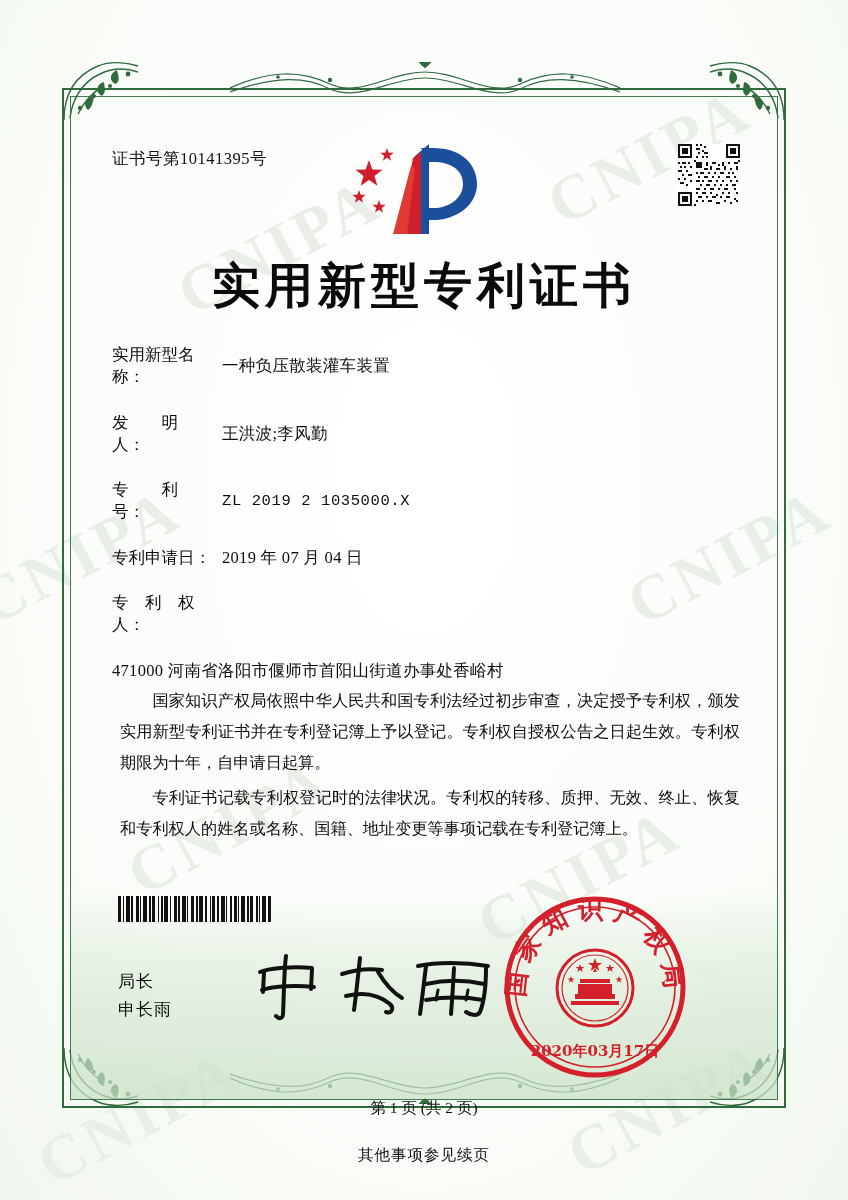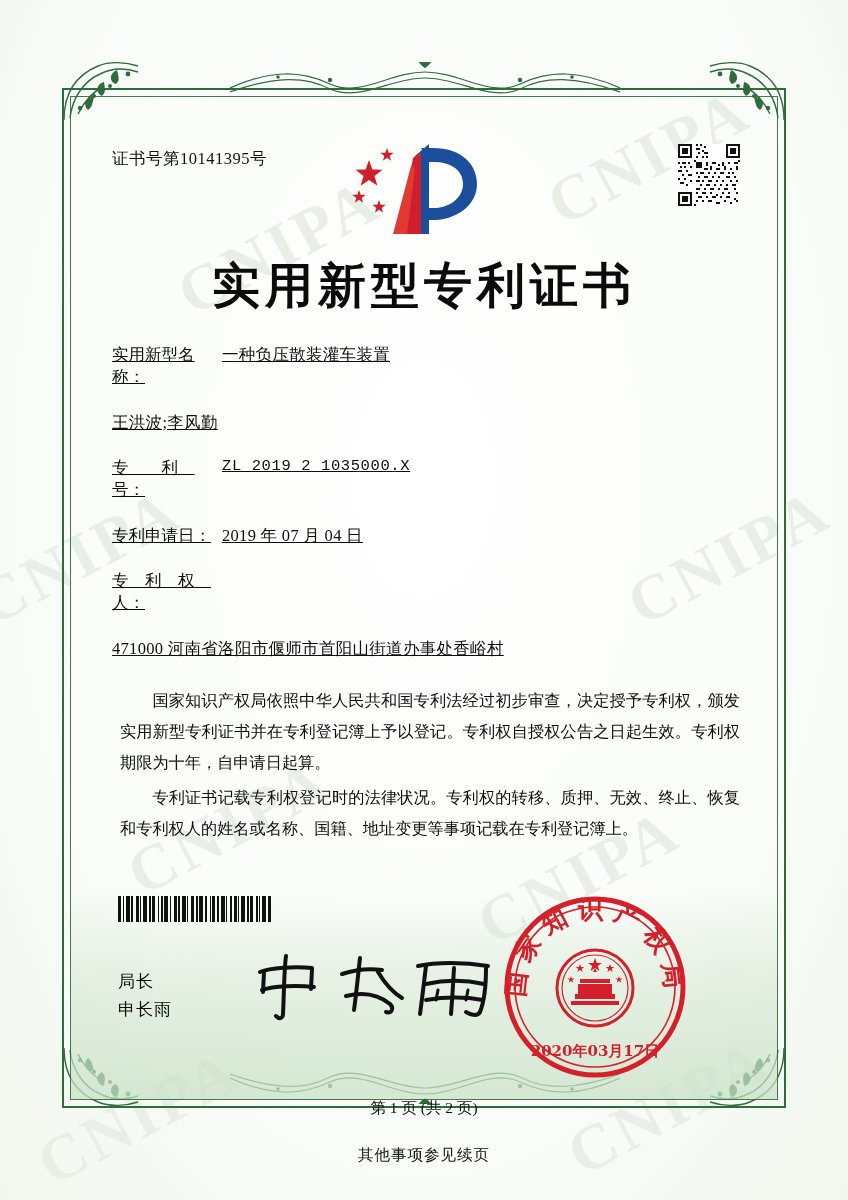--- a/index.html
+++ b/index.html
@@ -142,25 +142,24 @@
   }
 
   .fields {
     position: absolute;
     left: 42px;
     top: 248px;
     width: 624px;
   }
   .field-row {
     display: flex;
-    align-items: flex-start;
+    align-items: center;
     margin-bottom: 23.5px;
     font-size: 16.5px;
     color: #0d0d0d;
-    text-decoration: underline;
   }
   .field-label {
     width: 110px;
     flex: 0 0 110px;
     letter-spacing: 0px;
   }
   .field-value {
     flex: 1;
     letter-spacing: .3px;
   }
@@ -517,20 +516,21 @@
     </div>
 
     <div class="title">实用新型专利证书</div>
 
     <div class="fields">
       <div class="field-row">
         <div class="field-label">实用新型名称：</div>
         <div class="field-value">一种负压散装灌车装置</div>
       </div>
       <div class="field-row">
+        <div class="field-label">发　　明　人：</div>
         <div class="field-value">王洪波;李风勤</div>
       </div>
       <div class="field-row">
         <div class="field-label">专　　利　号：</div>
         <div class="field-value mono">ZL 2019 2 1035000.X</div>
       </div>
       <div class="field-row">
         <div class="field-label">专利申请日：</div>
         <div class="field-value">2019 年 07 月 04 日</div>
       </div>

